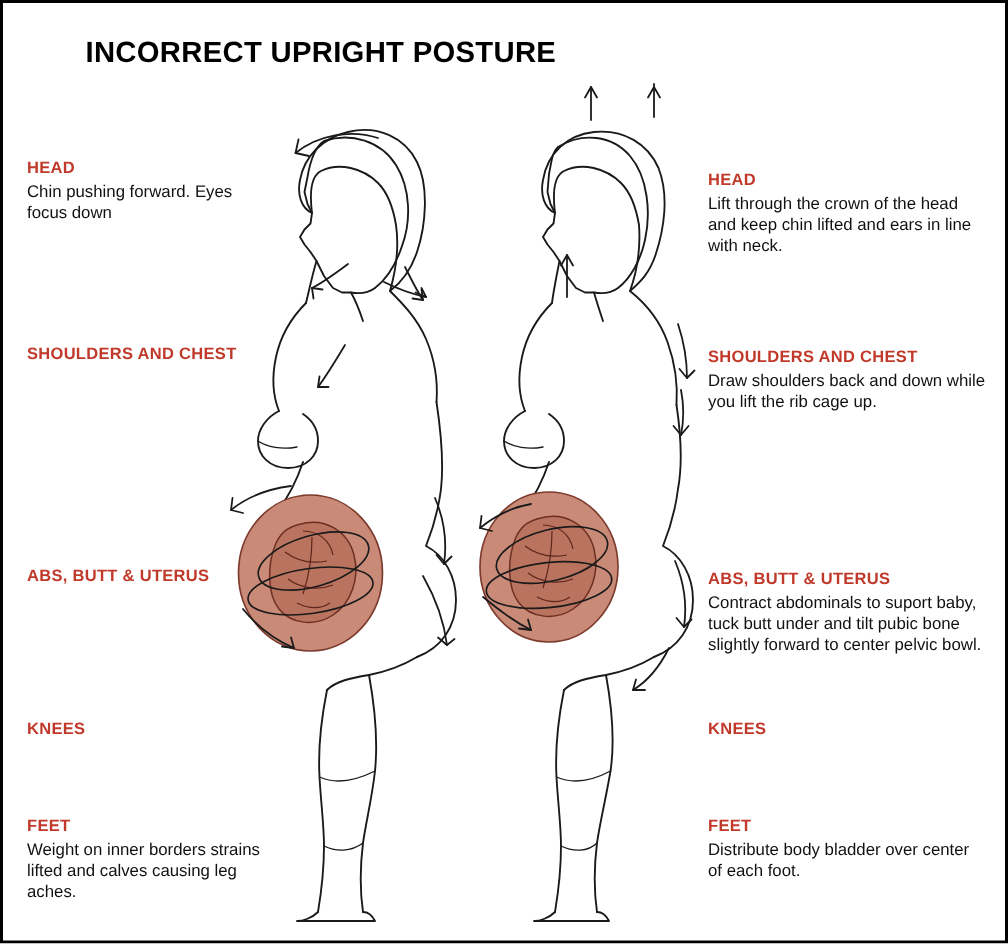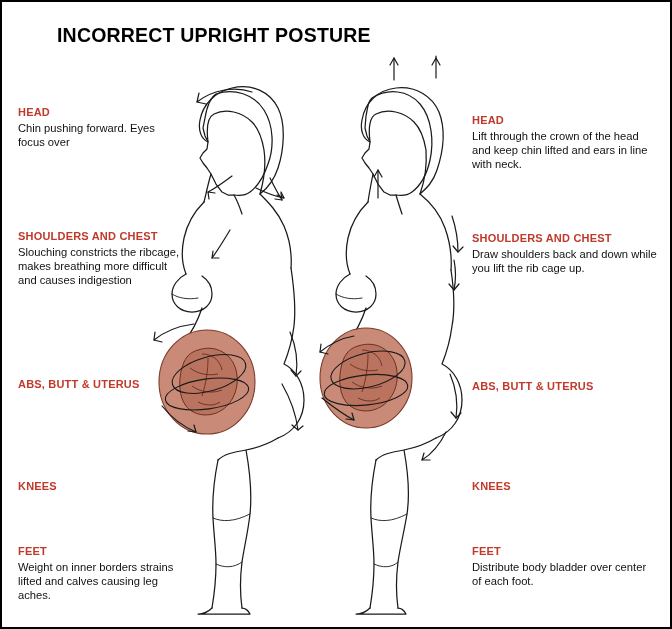--- a/index.html
+++ b/index.html
@@ -275,26 +275,25 @@
       <path class="arrow" d="M448,372 C454,386 456,402 454,416"></path>
       <path class="arrow" d="M454,416 l-5,-6 M454,416 l5,-5"></path>
 
       <path class="arrow" d="M444,430 C438,442 430,452 420,458"></path>
       <path class="arrow" d="M420,458 l8,0 M420,458 l2,-7"></path>
     </g>
   </svg>
 
   <div class="block" id="blk-head-l">
     <p class="block-head">HEAD</p>
-    <p class="block-body">Chin pushing forward.  Eyes focus over</p>
+    <p class="block-body">Chin pushing forward.  Eyes focus down</p>
   </div>
 
   <div class="block" id="blk-shoulders-l">
     <p class="block-head">SHOULDERS AND CHEST</p>
-    <p class="block-body">Slouching constricts the ribcage, makes breathing more difficult and causes indigestion</p>
   </div>
 
   <div class="block" id="blk-abs-l">
     <p class="block-head">ABS,  BUTT &amp; UTERUS</p>
   </div>
 
   <div class="block" id="blk-knees-l">
     <p class="block-head">KNEES</p>
   </div>
 
@@ -308,20 +307,21 @@
     <p class="block-body">Lift through the crown of the head and keep chin lifted and ears in line with neck.</p>
   </div>
 
   <div class="block right" id="blk-shoulders-r">
     <p class="block-head">SHOULDERS AND CHEST</p>
     <p class="block-body">Draw shoulders back and down while you lift the rib cage up.</p>
   </div>
 
   <div class="block right" id="blk-abs-r">
     <p class="block-head">ABS,  BUTT &amp; UTERUS</p>
+    <p class="block-body">Contract abdominals to suport baby, tuck butt under and tilt pubic bone slightly forward to center pelvic bowl.</p>
   </div>
 
   <div class="block right" id="blk-knees-r">
     <p class="block-head">KNEES</p>
   </div>
 
   <div class="block right" id="blk-feet-r">
     <p class="block-head">FEET</p>
     <p class="block-body">Distribute body bladder over center of each foot.</p>
   </div>

